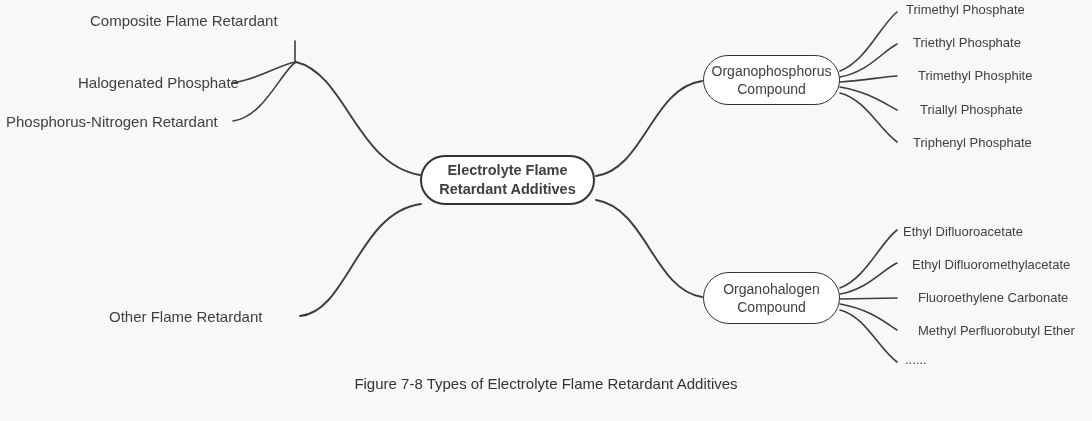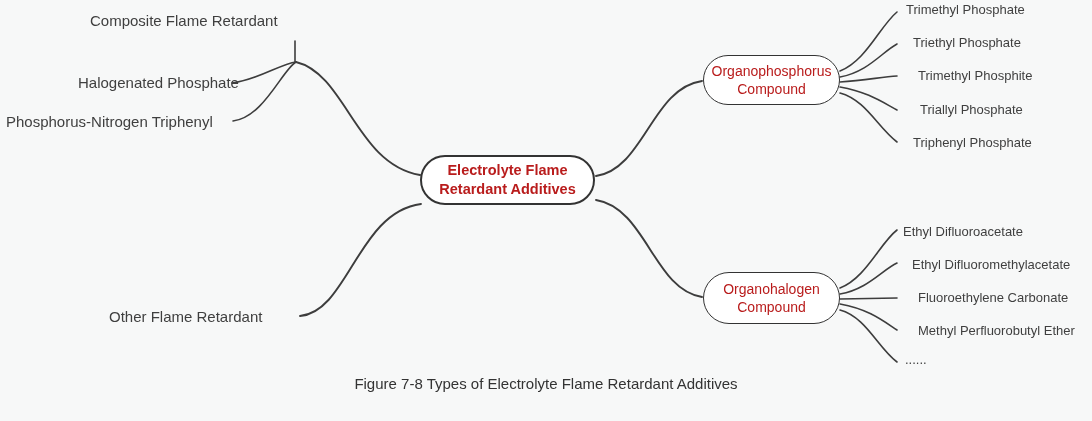--- a/index.html
+++ b/index.html
@@ -34,21 +34,21 @@
     color:var(--text);
   }
   .node{
     position:absolute;
     background:var(--node-fill);
     border:1.5px solid var(--node-border);
     border-radius:26px;
     display:flex;align-items:center;justify-content:center;
     text-align:center;
     font-size:14px;line-height:18px;
-    color:#b91c1c;
+    color:#404040;
     padding:4px 8px;
   }
   .node.root{
     border-width:2px;
     border-radius:34px;
     font-weight:bold;
     font-size:14.5px;line-height:19px;
     padding:4px 12px;
   }
   .caption{
@@ -84,21 +84,21 @@
 
     <path class="edge thin" d="M840,288 C866,278 880,243 897,230"></path>
     <path class="edge thin" d="M840,294 C868,289 882,270 897,263"></path>
     <path class="edge thin" d="M840,299 L897,298"></path>
     <path class="edge thin" d="M840,304 C868,309 882,320 897,330"></path>
     <path class="edge thin" d="M840,310 C866,317 878,348 897,362"></path>
   </svg>
 
   <div class="lbl" style="left:90px;top:12px">Composite Flame Retardant</div>
   <div class="lbl" style="left:78px;top:74px">Halogenated Phosphate</div>
-  <div class="lbl" style="left:6px;top:113px">Phosphorus-Nitrogen Triphenyl</div>
+  <div class="lbl" style="left:6px;top:113px">Phosphorus-Nitrogen Retardant</div>
   <div class="lbl" style="left:109px;top:308px">Other Flame Retardant</div>
 
   <div class="node root" style="left:420px;top:155px;width:175px;height:50px">Electrolyte Flame Retardant Additives</div>
 
   <div class="node" style="left:703px;top:55px;width:137px;height:50px">Organophosphorus Compound</div>
   <div class="node" style="left:703px;top:272px;width:137px;height:52px">Organohalogen Compound</div>
 
   <div class="leaf" style="left:906px;top:2px">Trimethyl Phosphate</div>
   <div class="leaf" style="left:913px;top:35px">Triethyl Phosphate</div>
   <div class="leaf" style="left:918px;top:68px">Trimethyl Phosphite</div>

